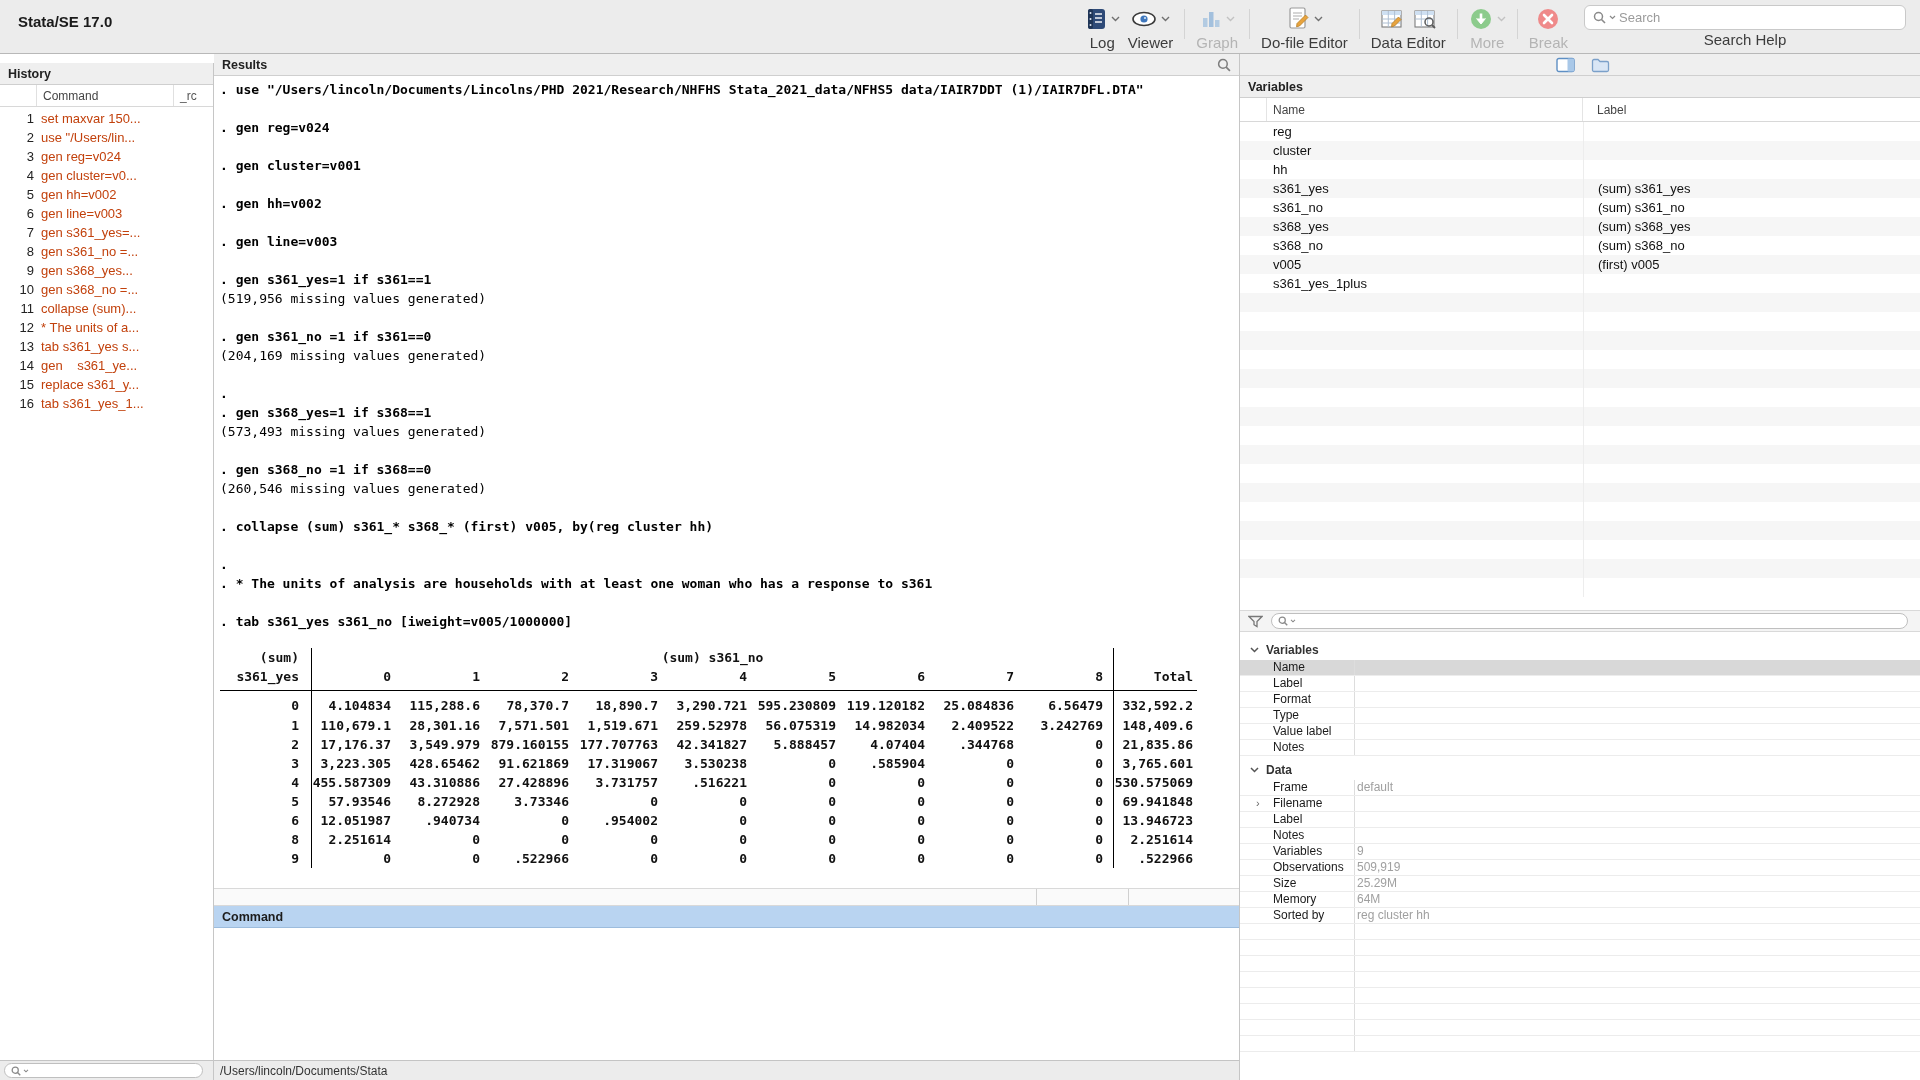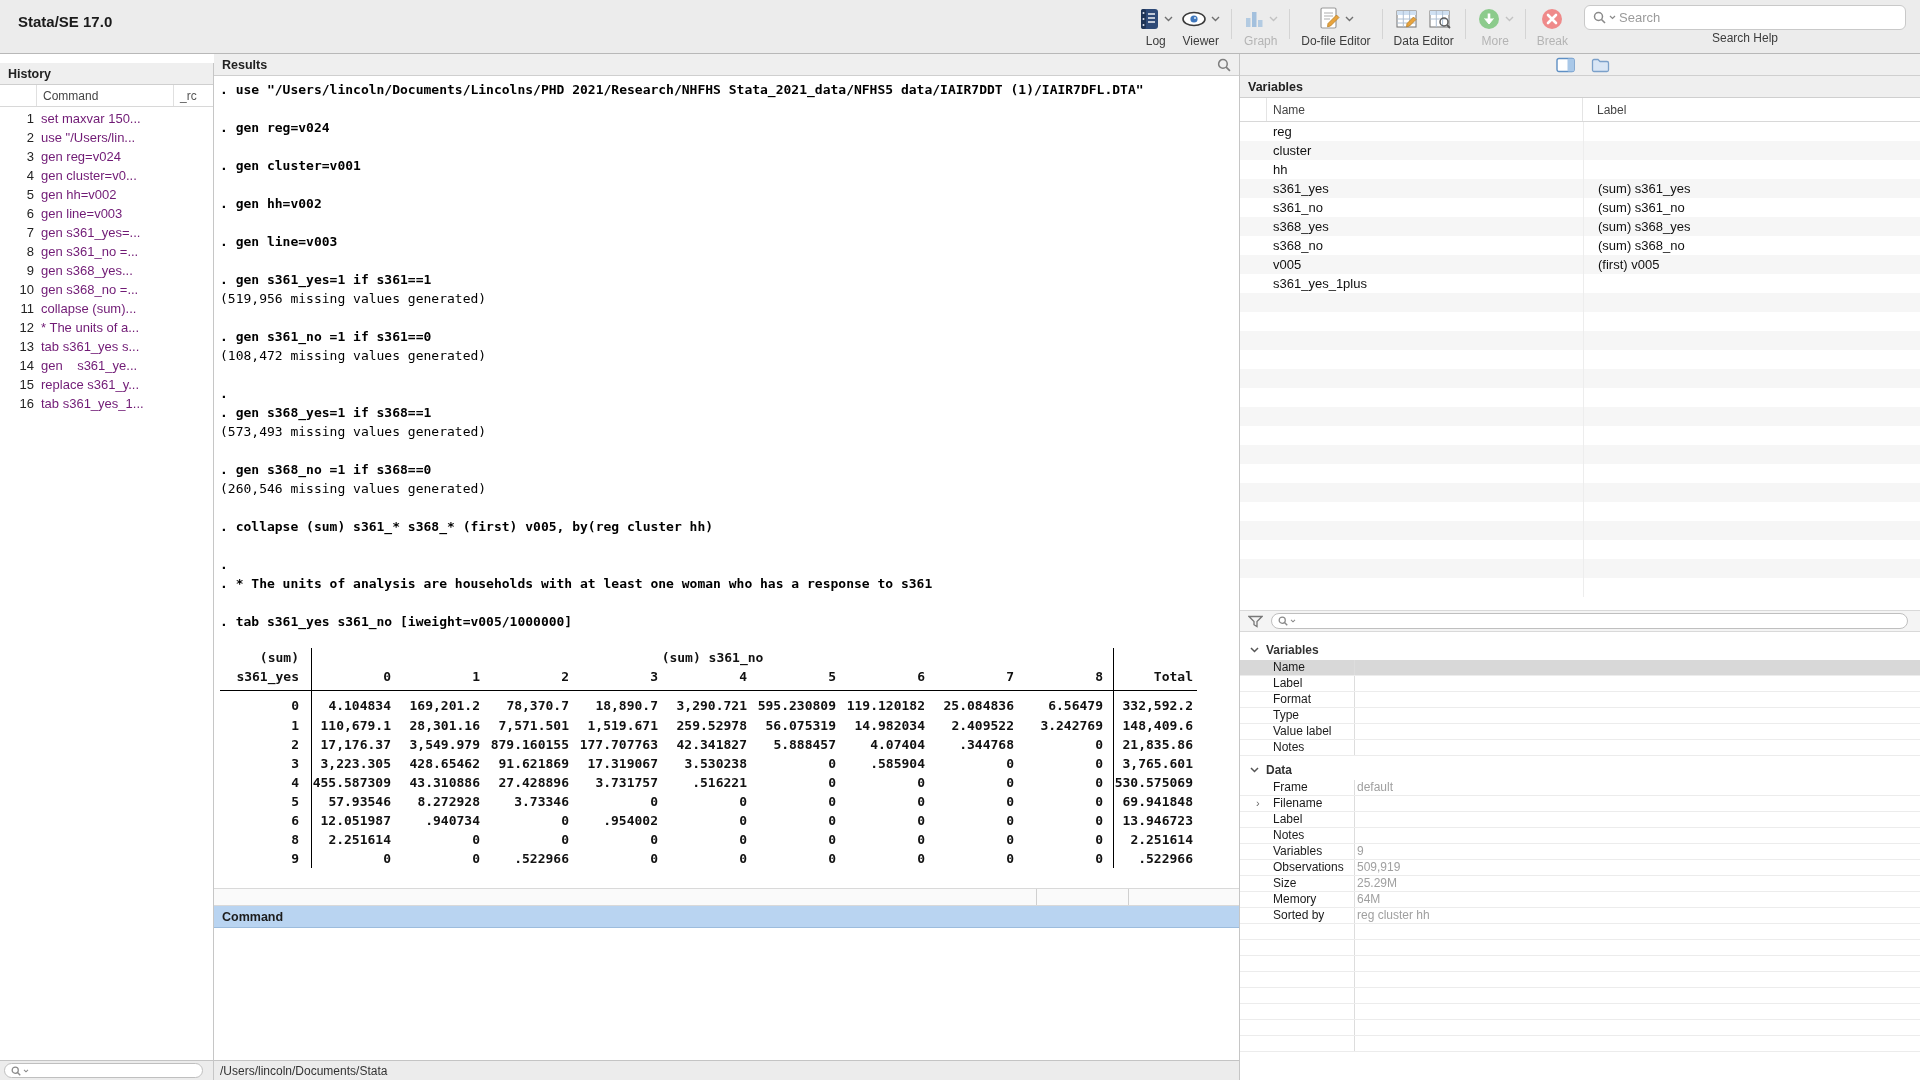--- a/index.html
+++ b/index.html
@@ -12,21 +12,21 @@
     --blue:#b9d4f1; --stripe:#f6f6f6; --gray-val:#a0a0a0;
   }
 
   
   .titlebar { height:54px; background:var(--chrome); border-bottom:1px solid #b8b8b8;
               position:relative; }
   .app-title { position:absolute; left:18px; top:13px; font-size:15px; font-weight:bold; color:#1a1a1a; }
   .toolbar { position:absolute; right:14px; top:5px; display:flex; align-items:flex-start; }
   .tb-item { display:flex; flex-direction:column; align-items:center; margin:0 4px; cursor:default; }
   .tb-iconrow { height:28px; display:flex; align-items:center; gap:4px; }
-  .tb-label { font-size:12px; color:#3c3c3c; margin-top:1px; white-space:nowrap; }
+  .tb-label { font-size:15px; color:#3c3c3c; margin-top:1px; white-space:nowrap; }
   .tb-item.disabled .tb-label { color:#b4b4b4; }
   .tb-sep { width:1px; height:30px; background:#d4d4d4; margin:4px 7px 0 7px; }
   .chev { color:#707070; }
   .tb-item.disabled .chev path { stroke:#c2c2c2; }
   .tb-search { display:flex; flex-direction:column; align-items:center; margin-left:12px; }
   .searchbox { width:322px; height:25px; background:#fff; border:1px solid #c9c9c9; border-radius:6px;
                display:flex; align-items:center; padding:0 8px; gap:3px; }
   .searchbox input { border:none; outline:none; flex:1; font-size:13px; color:#333;
                      font-family:"Liberation Sans","DejaVu Sans",sans-serif; background:transparent; }
   .searchbox input::placeholder { color:#9b9b9b; }
@@ -42,21 +42,21 @@
   .panel-header .ph-title { font-size:12.5px; font-weight:bold; color:#222; }
 
   
   .h-colhead { height:22px; border-bottom:1px solid #d8d8d8; display:flex; align-items:center;
                font-size:12px; color:#444; background:#fff; }
   .hc-cmd { margin-left:36px; padding-left:6px; border-left:1px solid #e0e0e0; flex:1; height:100%; display:flex; align-items:center; }
   .hc-rc  { width:40px; padding-left:6px; border-left:1px solid #e0e0e0; height:100%; display:flex; align-items:center; color:#555; }
   .h-rows { flex:1; overflow:hidden; padding-top:2px; }
   .h-row { height:19px; line-height:19px; display:flex; font-size:13px; white-space:pre; overflow:hidden; }
   .h-num { width:34px; text-align:right; color:#222; flex:none; }
-  .h-cmd { margin-left:7px; color:#701a75; }
+  .h-cmd { margin-left:7px; color:#c2410c; }
   .panel-bottombar { height:20px; background:var(--chrome); border-top:1px solid #c4c4c4;
                      display:flex; align-items:center; }
   .mini-search { height:15px; flex:1; margin:0 10px 0 4px; border:1px solid #bfbfbf; border-radius:9px;
                  background:#fff; display:flex; align-items:center; padding:0 6px; gap:2px; }
   .mini-search input { border:none; outline:none; flex:1; font-size:11px; background:transparent; }
 
   
   .results-header .mag { position:absolute; right:8px; top:4px; }
   .results-body { flex:1; overflow:hidden; padding:4px 0 0 6px;
                   font-family:"DejaVu Sans Mono","Liberation Mono",monospace; font-size:13px; }
@@ -433,21 +433,21 @@
             <div class="log-line cmd">. gen cluster=v001</div>
             <div class="log-line blank">&nbsp;</div>
             <div class="log-line cmd">. gen hh=v002</div>
             <div class="log-line blank">&nbsp;</div>
             <div class="log-line cmd">. gen line=v003</div>
             <div class="log-line blank">&nbsp;</div>
             <div class="log-line cmd">. gen s361_yes=1 if s361==1</div>
             <div class="log-line out">(519,956 missing values generated)</div>
             <div class="log-line blank">&nbsp;</div>
             <div class="log-line cmd">. gen s361_no =1 if s361==0</div>
-            <div class="log-line out">(108,472 missing values generated)</div>
+            <div class="log-line out">(204,169 missing values generated)</div>
             <div class="log-line blank">&nbsp;</div>
             <div class="log-line cmd">.</div>
             <div class="log-line cmd">. gen s368_yes=1 if s368==1</div>
             <div class="log-line out">(573,493 missing values generated)</div>
             <div class="log-line blank">&nbsp;</div>
             <div class="log-line cmd">. gen s368_no =1 if s368==0</div>
             <div class="log-line out">(260,546 missing values generated)</div>
             <div class="log-line blank">&nbsp;</div>
             <div class="log-line cmd">. collapse (sum) s361_* s368_* (first) v005, by(reg cluster hh)</div>
             <div class="log-line blank">&nbsp;</div>
@@ -467,21 +467,21 @@
               <div class="st-c st-num st-h2">2</div>
               <div class="st-c st-num st-h2">3</div>
               <div class="st-c st-num st-h2">4</div>
               <div class="st-c st-num st-h2">5</div>
               <div class="st-c st-num st-h2">6</div>
               <div class="st-c st-num st-h2">7</div>
               <div class="st-c st-num st-h2">8</div>
               <div class="st-c st-total st-h2">Total</div>
               <div class="st-c st-lab st-b st-b0">0</div>
               <div class="st-c st-num st-b st-b0">4.104834</div>
-              <div class="st-c st-num st-b st-b0">169,201.2</div>
+              <div class="st-c st-num st-b st-b0">115,288.6</div>
               <div class="st-c st-num st-b st-b0">78,370.7</div>
               <div class="st-c st-num st-b st-b0">18,890.7</div>
               <div class="st-c st-num st-b st-b0">3,290.721</div>
               <div class="st-c st-num st-b st-b0">595.230809</div>
               <div class="st-c st-num st-b st-b0">119.120182</div>
               <div class="st-c st-num st-b st-b0">25.084836</div>
               <div class="st-c st-num st-b st-b0">6.56479</div>
               <div class="st-c st-total st-b st-b0">332,592.2</div>
               <div class="st-c st-lab st-b">1</div>
               <div class="st-c st-num st-b">110,679.1</div>

